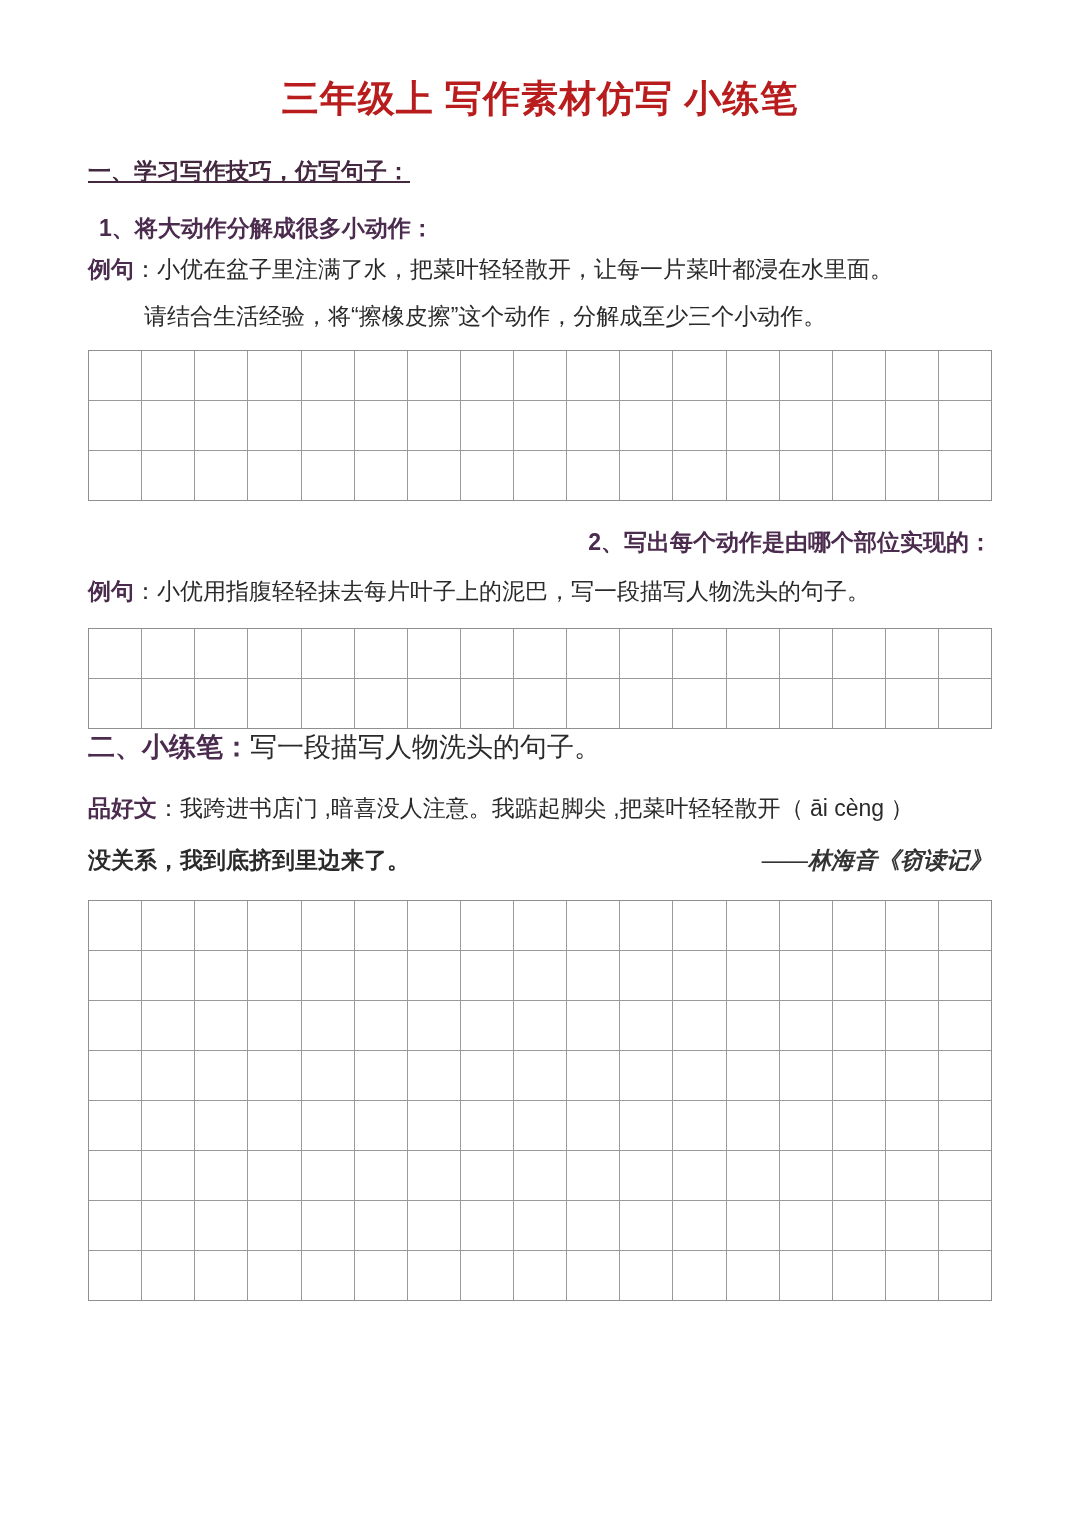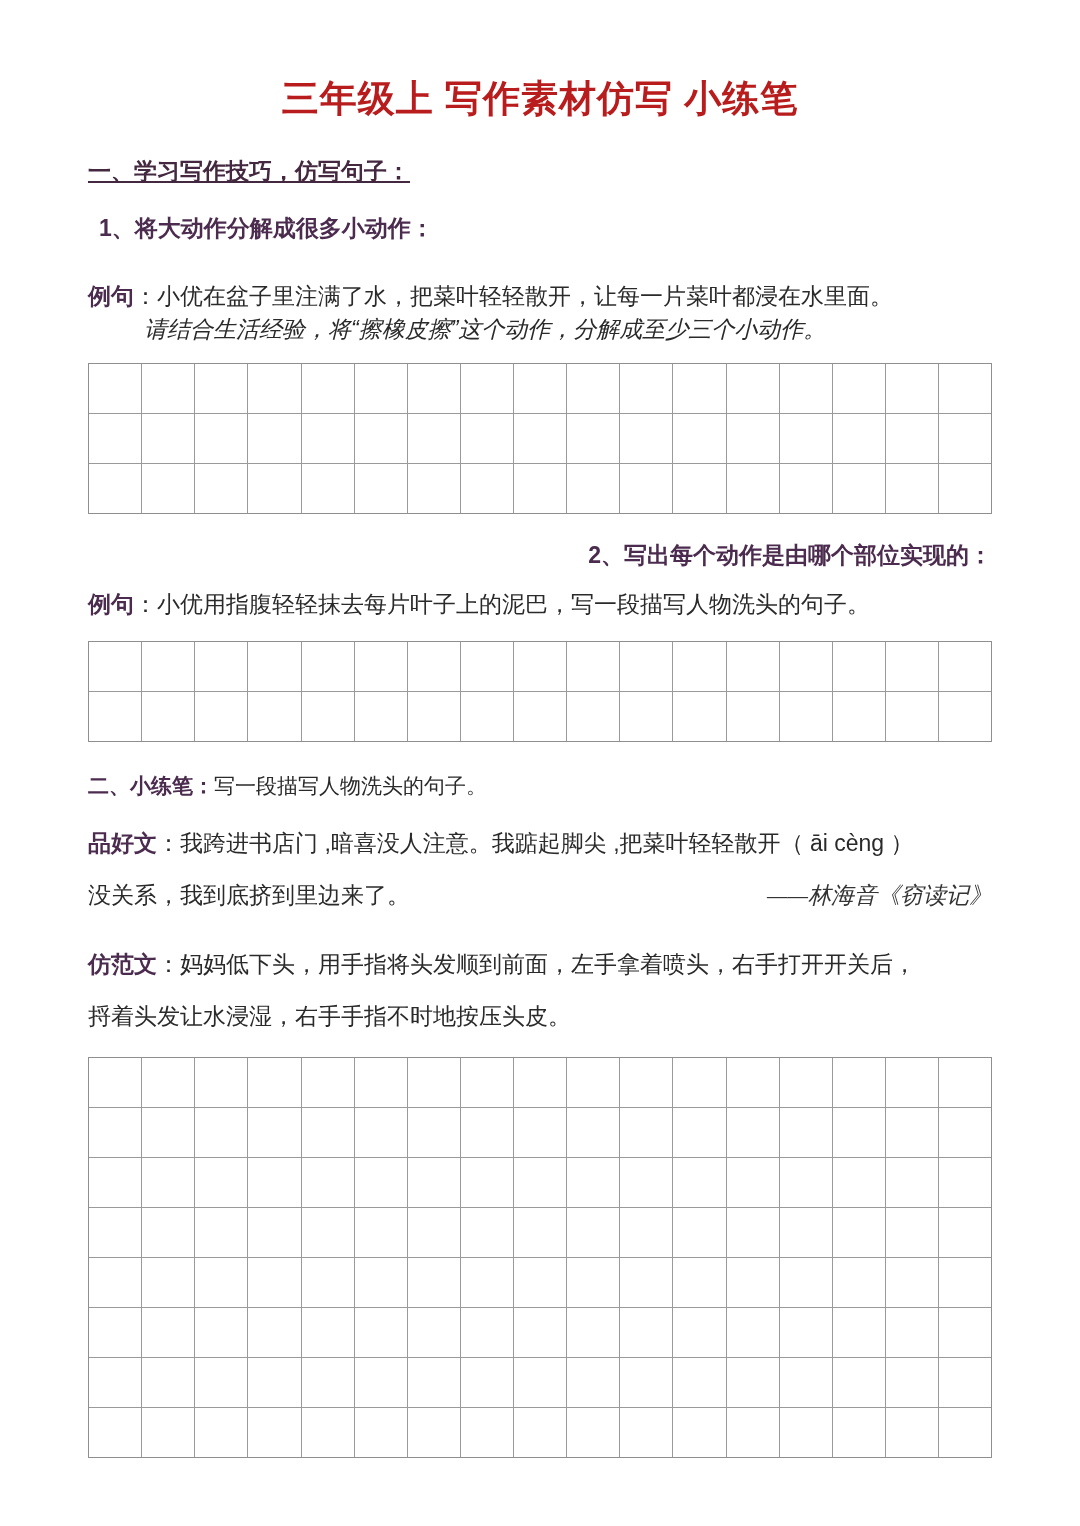--- a/index.html
+++ b/index.html
@@ -31,66 +31,66 @@
     text-decoration: underline;
   }
   .point-heading {
     margin-top: 26px;
     font-size: 23px;
     font-weight: 700;
     color: #4b2b4e;
     margin-left: 11px;
   }
   .body-line {
-    margin-top: 35px;
+    margin-top: 8px;
     font-size: 23px;
     line-height: 1.55;
     color: #2a2a2a;
   }
   .label-purple {
     font-weight: 700;
     color: #4b2b4e;
   }
   .instruction {
+    margin-top: 14px;
     padding-left: 56px;
     font-size: 23px;
-    font-style: italic;
     color: #2a2a2a;
   }
   .writing-grid {
     margin-top: 18px;
     border: 1px solid #8f8f8f;
     width: 100%;
   }
   .grid-row {
     display: flex;
     border-top: 1px solid #9a9a9a;
   }
   .grid-row:first-child { border-top: none; }
   .grid-cell {
     flex: 1 1 0;
     height: 49px;
     border-left: 1px solid #9a9a9a;
   }
   .grid-cell:first-child { border-left: none; }
   .mixed-line {
-    margin-top: 30px;
-    font-size: 21px;
+    font-size: 27px;
     color: #2a2a2a;
   }
   .para-line {
     font-size: 23px;
     line-height: 2.25;
     color: #2a2a2a;
   }
   .para { margin-top: 18px; }
   .attr-row {
     display: flex;
     justify-content: space-between;
     align-items: flex-end;
+    font-weight: bold;
   }
   .attribution {
     font-family: "Liberation Serif", "DejaVu Serif", serif;
     font-style: italic;
     font-size: 23px;
     color: #333;
   }
   .gap-lg { margin-top: 26px; text-align: right; }
 </style>
 </head>
@@ -224,26 +224,20 @@
   <div class="para">
     <div class="para-line">
       <span class="label-purple">品好文</span><span>：我跨进书店门 ,暗喜没人注意。我踮起脚尖 ,把菜叶轻轻散开（ āi cèng ）</span>
     </div>
     <div class="para-line attr-row">
       <span>没关系，我到底挤到里边来了。</span>
       <span class="attribution">——林海音《窃读记》</span>
     </div>
   </div>
 
-  <div class="para">
-    <div class="para-line">
-      <span class="label-purple">仿范文</span><span>：妈妈低下头，用手指将头发顺到前面，左手拿着喷头，右手打开开关后，</span>
-    </div>
-    <div class="para-line">捋着头发让水浸湿，右手手指不时地按压头皮。</div>
-  </div>
 
   <div class="writing-grid" style="margin-top:14px;">
       <div class="grid-row">
         <div class="grid-cell"></div>
         <div class="grid-cell"></div>
         <div class="grid-cell"></div>
         <div class="grid-cell"></div>
         <div class="grid-cell"></div>
         <div class="grid-cell"></div>
         <div class="grid-cell"></div>

